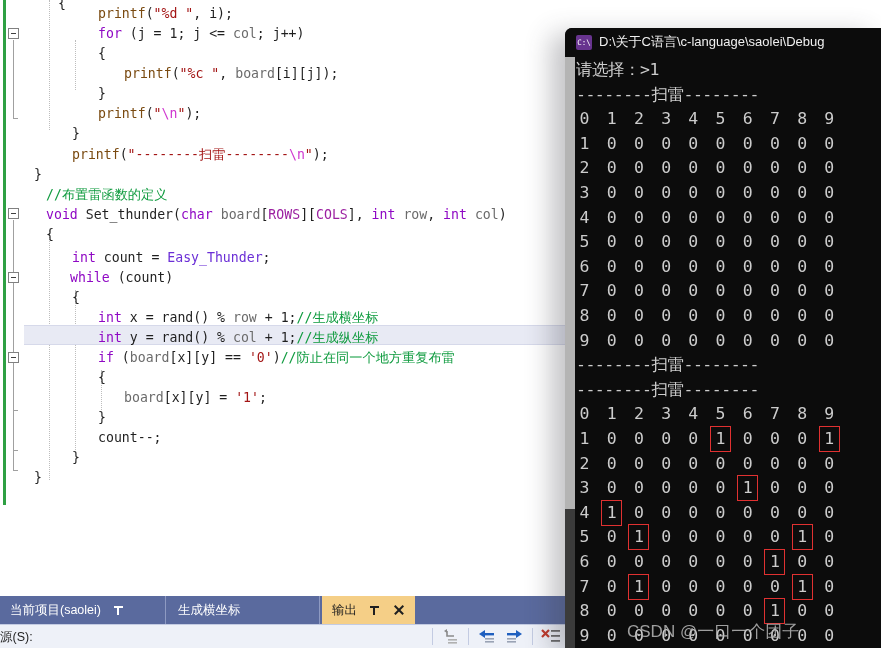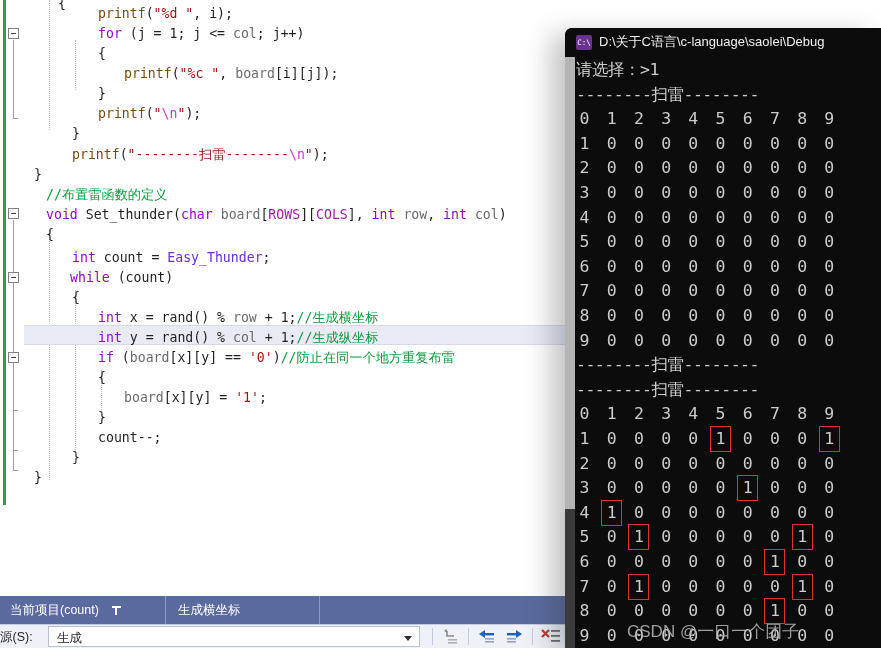--- a/index.html
+++ b/index.html
@@ -123,34 +123,35 @@
         <div class="foldbox" style="top: 208px;"></div>
         <div class="foldbox" style="top: 272px;"></div>
         <div class="foldbox" style="top: 352px;"></div>
       </div>
     <div id="code"><div class="iguide" style="left: 49px; top: 0px; height: 130px;"></div><div class="iguide" style="left: 75px; top: 40px; height: 50px;"></div><div class="iguide" style="left: 49px; top: 230px; height: 250px;"></div><div class="iguide" style="left: 75px; top: 290px; height: 160px;"></div><div class="iguide" style="left: 101px; top: 370px; height: 40px;"></div><div class="hl-line" style="top: 325px;"></div><div class="ln" style="top: -6px; padding-left: 34px;"><span class="id">{</span></div><div class="ln" style="top: 4px; padding-left: 74px;"><span class="fn">printf</span><span class="id">(</span><span class="str">"%d "</span><span class="id">, i);</span></div><div class="ln" style="top: 24px; padding-left: 74px;"><span class="kw">for</span><span class="id"> (j = 1; j &lt;= </span><span class="dim">col</span><span class="id">; j++)</span></div><div class="ln" style="top: 44px; padding-left: 74px;"><span class="id">{</span></div><div class="ln" style="top: 64px; padding-left: 100px;"><span class="fn">printf</span><span class="id">(</span><span class="str">"%c "</span><span class="id">, </span><span class="dim">board</span><span class="id">[i][j]);</span></div><div class="ln" style="top: 84px; padding-left: 74px;"><span class="id">}</span></div><div class="ln" style="top: 104px; padding-left: 74px;"><span class="fn">printf</span><span class="id">(</span><span class="str">"</span><span class="esc">\n</span><span class="str">"</span><span class="id">);</span></div><div class="ln" style="top: 124px; padding-left: 48px;"><span class="id">}</span></div><div class="ln" style="top: 145px; padding-left: 48px;"><span class="fn">printf</span><span class="id">(</span><span class="str">"--------扫雷--------</span><span class="esc">\n</span><span class="str">"</span><span class="id">);</span></div><div class="ln" style="top: 165px; padding-left: 10px;"><span class="id">}</span></div><div class="ln" style="top: 185px; padding-left: 22px;"><span class="cmt">//布置雷函数的定义</span></div><div class="ln" style="top: 205px; padding-left: 22px;"><span class="kw">void</span><span class="id"> Set_thunder(</span><span class="kw">char</span><span class="id"> </span><span class="dim">board</span><span class="id">[</span><span class="mac">ROWS</span><span class="id">][</span><span class="mac">COLS</span><span class="id">], </span><span class="kw">int</span><span class="id"> </span><span class="dim">row</span><span class="id">, </span><span class="kw">int</span><span class="id"> </span><span class="dim">col</span><span class="id">)</span></div><div class="ln" style="top: 225px; padding-left: 22px;"><span class="id">{</span></div><div class="ln" style="top: 248px; padding-left: 48px;"><span class="kw">int</span><span class="id"> count = </span><span class="macroblue">Easy_Thunder</span><span class="id">;</span></div><div class="ln" style="top: 268px; padding-left: 46px;"><span class="kw">while</span><span class="id"> (count)</span></div><div class="ln" style="top: 288px; padding-left: 48px;"><span class="id">{</span></div><div class="ln" style="top: 308px; padding-left: 74px;"><span class="kw">int</span><span class="id"> x = rand() % </span><span class="dim">row</span><span class="id"> + </span><span class="id">1;</span><span class="cmt">//生成横坐标</span></div><div class="ln" style="top: 328px; padding-left: 74px;"><span class="kw">int</span><span class="id"> y = rand() % </span><span class="dim">col</span><span class="id"> + </span><span class="id">1;</span><span class="cmt">//生成纵坐标</span></div><div class="ln" style="top: 348px; padding-left: 74px;"><span class="kw">if</span><span class="id"> (</span><span class="dim">board</span><span class="id">[x][y] == </span><span class="str">'0'</span><span class="id">)</span><span class="cmt">//防止在同一个地方重复布雷</span></div><div class="ln" style="top: 368px; padding-left: 74px;"><span class="id">{</span></div><div class="ln" style="top: 388px; padding-left: 100px;"><span class="dim">board</span><span class="id">[x][y] = </span><span class="str">'1'</span><span class="id">;</span></div><div class="ln" style="top: 408px; padding-left: 74px;"><span class="id">}</span></div><div class="ln" style="top: 428px; padding-left: 74px;"><span class="id">count--;</span></div><div class="ln" style="top: 448px; padding-left: 48px;"><span class="id">}</span></div><div class="ln" style="top: 468px; padding-left: 10px;"><span class="id">}</span></div></div>
   </div>
 
 
   <div id="dockbar">
       <div class="dtab sep" style="left: 0px; width: 166px; padding-left: 10px;">
-        <span>当前项目(count)</span>
+        <span>当前项目(saolei)</span>
         <span class="pinico" style="margin-left: 12px;"></span>
       </div>
       <div class="dtab sep" style="left: 168px; width: 152px; padding-left: 10px;">
         <span>生成横坐标</span>
       </div>
+      <div class="dtab active" style="left: 322px; width: 93px; padding-left: 10px;">
+        <span>输出</span>
+        <span class="pinico" style="margin-left: 12px;"></span>
+        <span class="closex" style="margin-left: 12px;"></span>
+      </div>
     </div>
 
   <div id="outbar">
     <span class="lbl">源(S):</span>
-    <div id="outcombo">
-      <span class="val">生成</span>
-      <span class="cbarrow"></span>
-    </div>
     <div class="tbsep" style="left:432px;"></div>
     <div class="tbicon" style="left:440px;">
       <svg width="22" height="18" viewBox="0 0 22 18">
         <path d="M7 3 L7 8 L14 8" stroke="#8a8a8a" stroke-width="1.6" fill="none"></path>
         <path d="M4 3 L7 1 L7 5 Z" fill="#8a8a8a"></path>
         <rect x="8" y="11" width="9" height="1.6" fill="#b0b0b0"></rect>
         <rect x="8" y="14" width="9" height="1.6" fill="#b0b0b0"></rect>
       </svg>
     </div>
     <div class="tbsep" style="left:468px;"></div>

